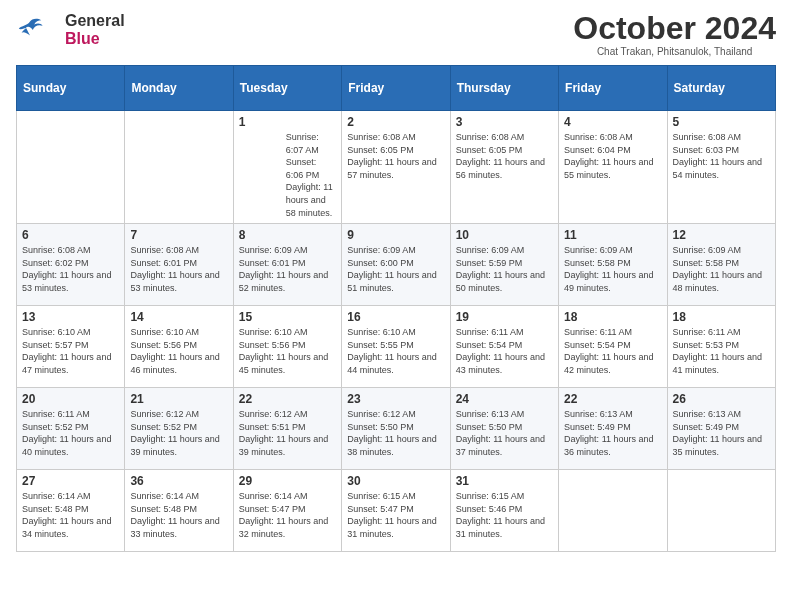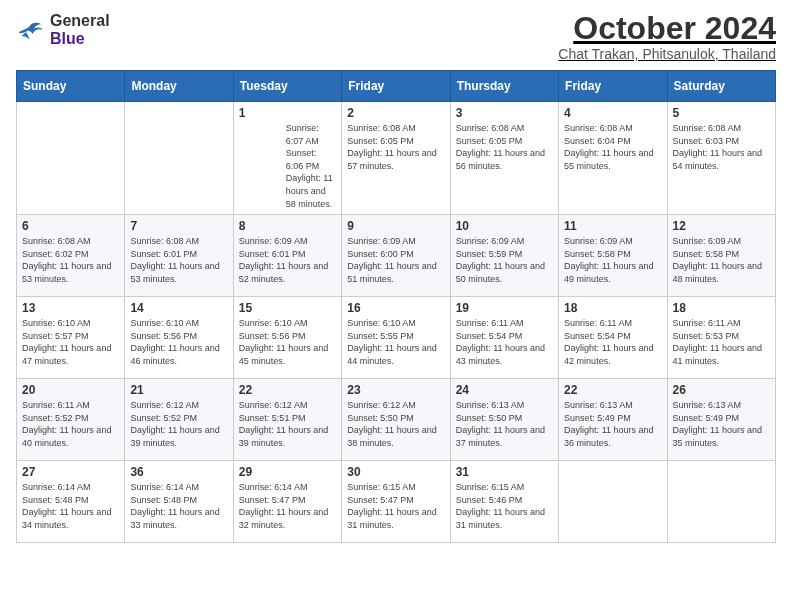--- a/index.html
+++ b/index.html
@@ -16,54 +16,53 @@
       padding: 12px 16px;
     }
     .header {
       display: flex;
       justify-content: space-between;
       align-items: flex-start;
       margin-bottom: 8px;
     }
     .logo {
       display: flex;
-      align-items: flex-end;
-      gap: 6px;
+      align-items: center;
+      gap: 21px;
     }
     .logo-bird {
       width: 28px;
       height: 28px;
     }
     .title-block {
-      text-align: right;
-      text-decoration: underline;
+      text-align: center;
     }
     .month-title {
       font-size: 32px;
       font-weight: bold;
       color: #333;
       line-height: 1;
     }
     .location-title {
-      font-size: 14px;
+      font-size: 10px;
       color: #555;
       margin-top: 2px;
     }
     .calendar-table {
       width: 100%;
       border-collapse: collapse;
       table-layout: fixed;
     }
     .calendar-table th {
       background: #2a6db5;
       color: #fff;
       font-size: 12px;
       font-weight: bold;
       text-align: left;
-      padding: 8px 6px;
+      padding: 15px 6px;
       border: 1px solid #1e5a9a;
     }
     .calendar-table td {
       border: 1px solid #ccc;
       vertical-align: top;
       padding: 4px 5px;
       font-size: 9.5px;
       color: #333;
       height: 82px;
       background: #fff;
@@ -91,21 +90,21 @@
 <body>
 
 <div class="page">
   <div class="header">
     <div class="logo">
       <svg class="logo-bird" viewBox="0 0 40 40" xmlns="http://www.w3.org/2000/svg">
         <path d="M20 8 C22 4, 30 2, 36 6 C32 6, 28 8, 26 12 C30 10, 36 10, 38 14 C32 12, 26 14, 24 20 C22 16, 18 14, 14 16 C16 20, 18 24, 20 28 C16 24, 10 22, 8 24 C10 20, 14 18, 16 16 C12 18, 6 20, 4 18 C8 14, 16 14, 20 8Z" fill="#2a6db5"></path>
       </svg>
       <div>
         <div style="font-size:16px;font-weight:bold;color:#333;">General</div>
-        <div style="font-size:16px;font-weight:bold;color:#4c1d95;">Blue</div>
+        <div style="font-size:16px;font-weight:bold;color:#be185d;">Blue</div>
       </div>
     </div>
     <div class="title-block">
       <div class="month-title">October 2024</div>
       <div class="location-title">Chat Trakan, Phitsanulok, Thailand</div>
     </div>
   </div>
 
   <table class="calendar-table">
     <thead>

